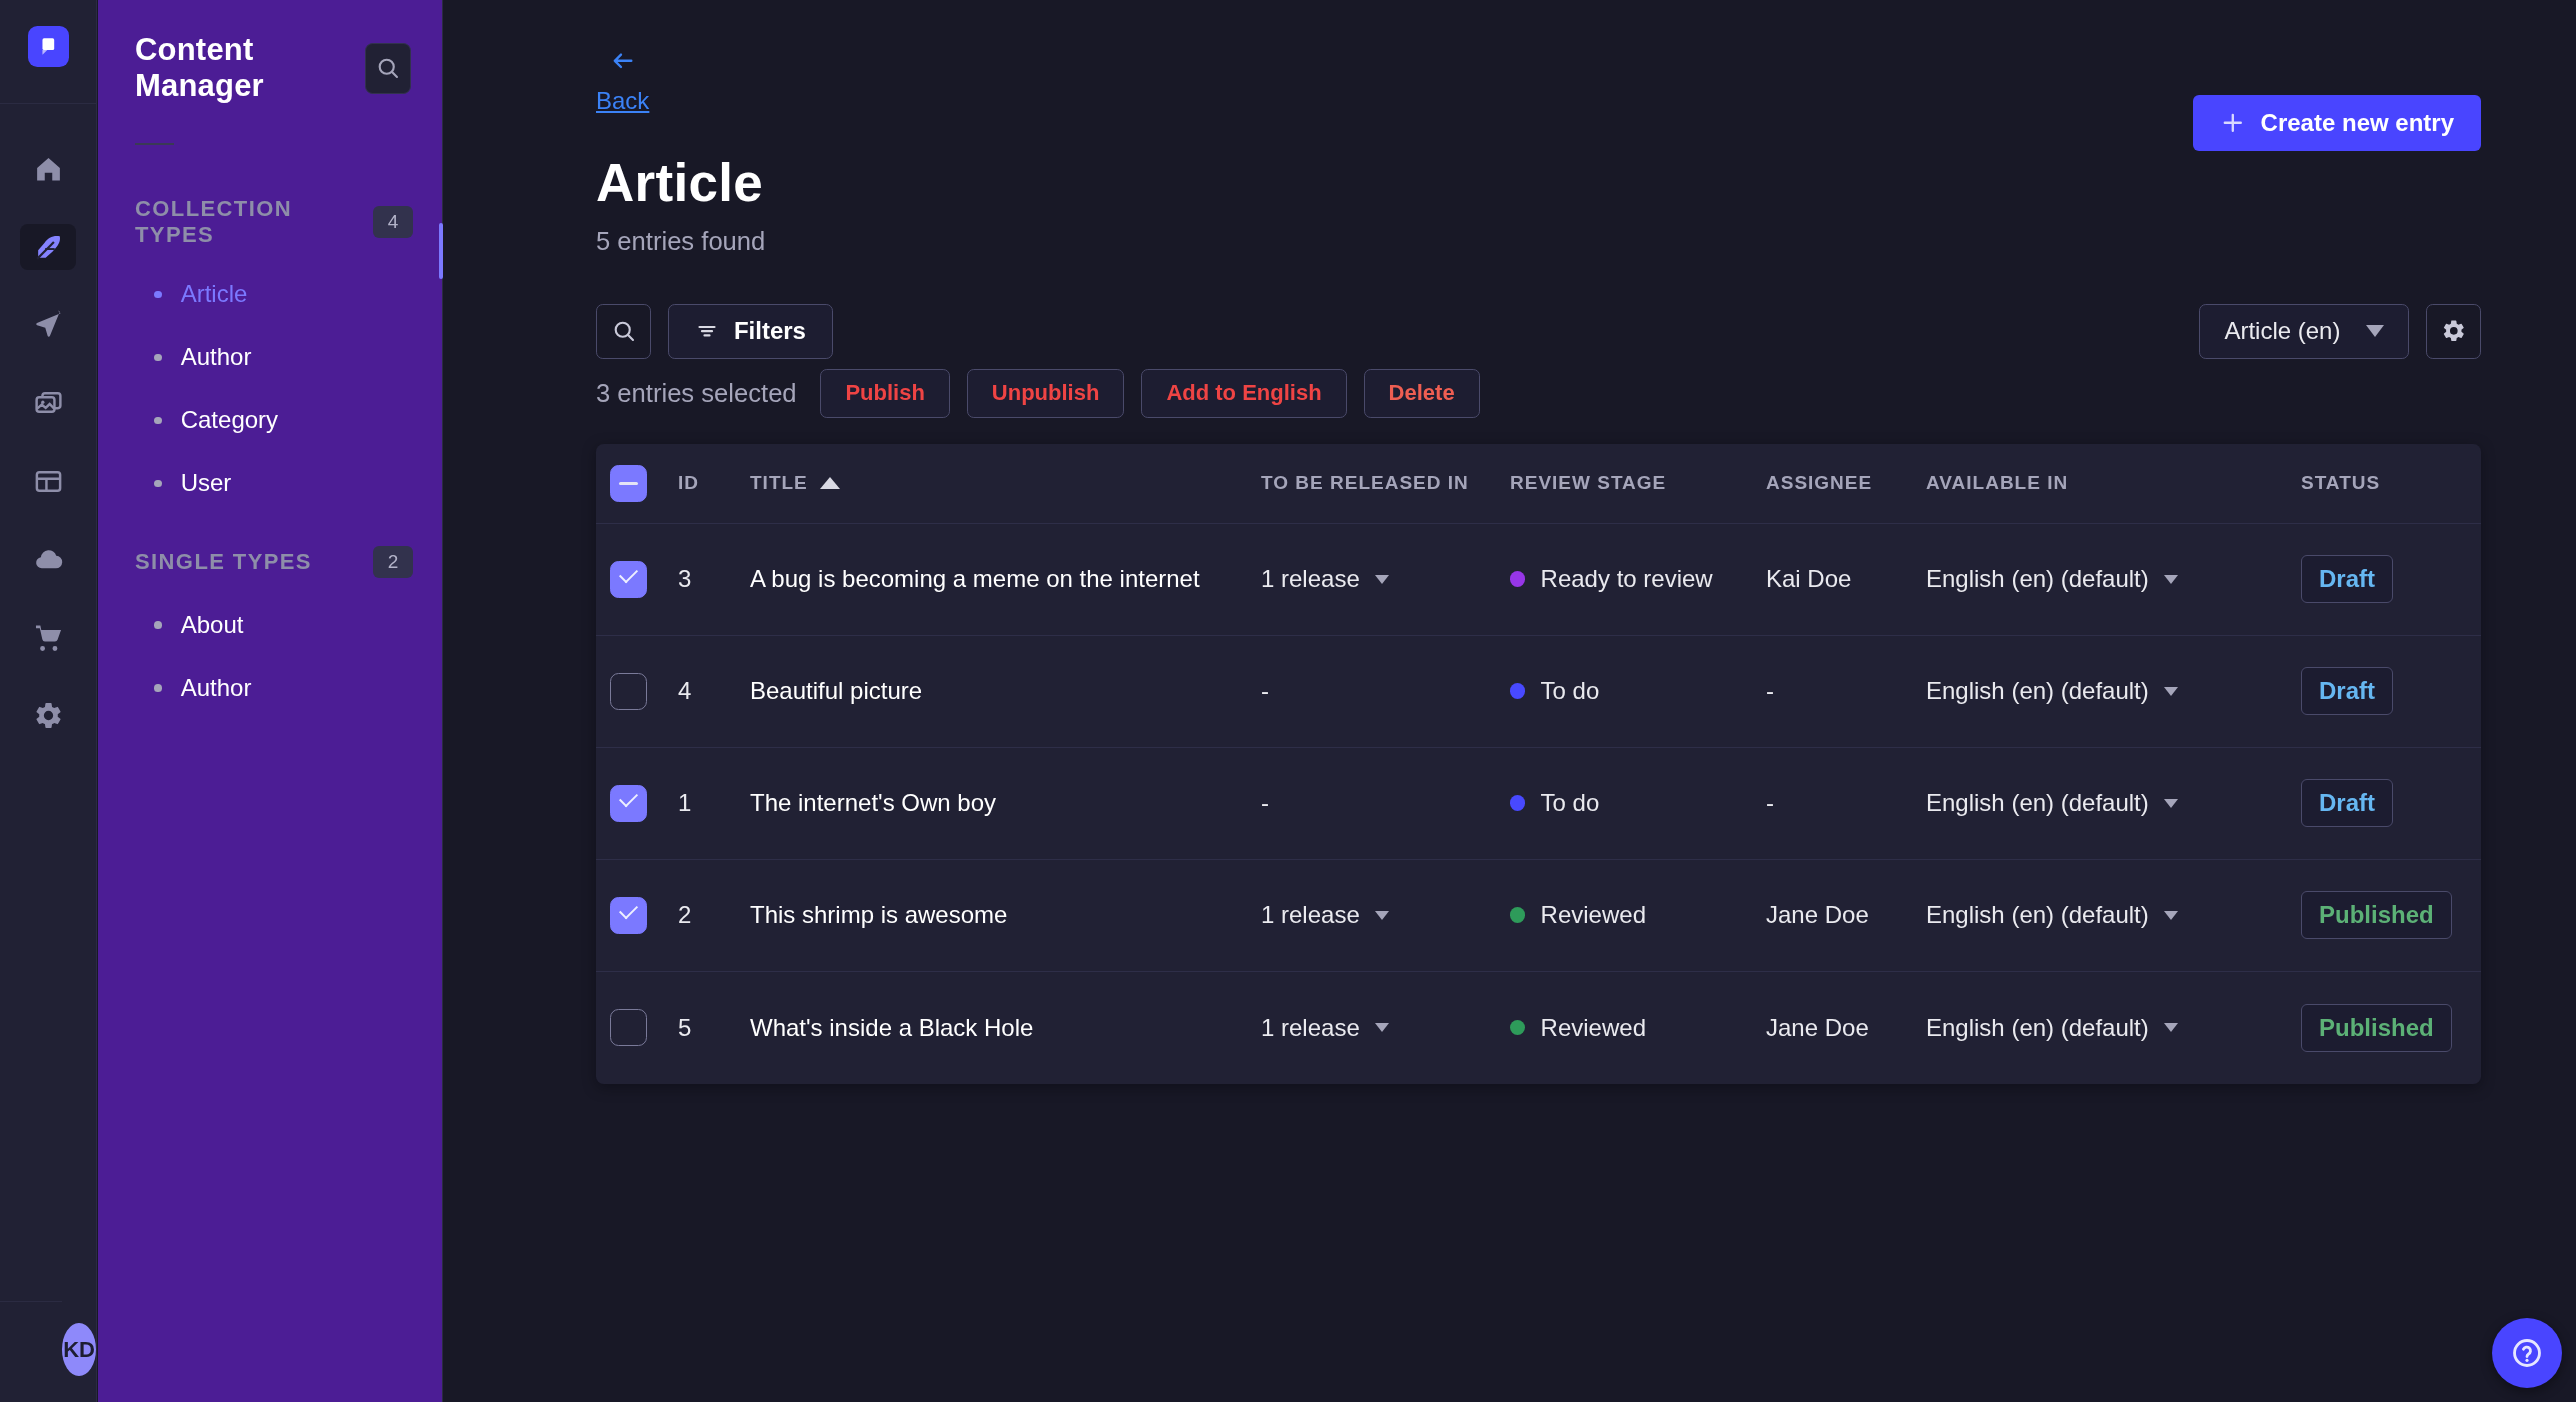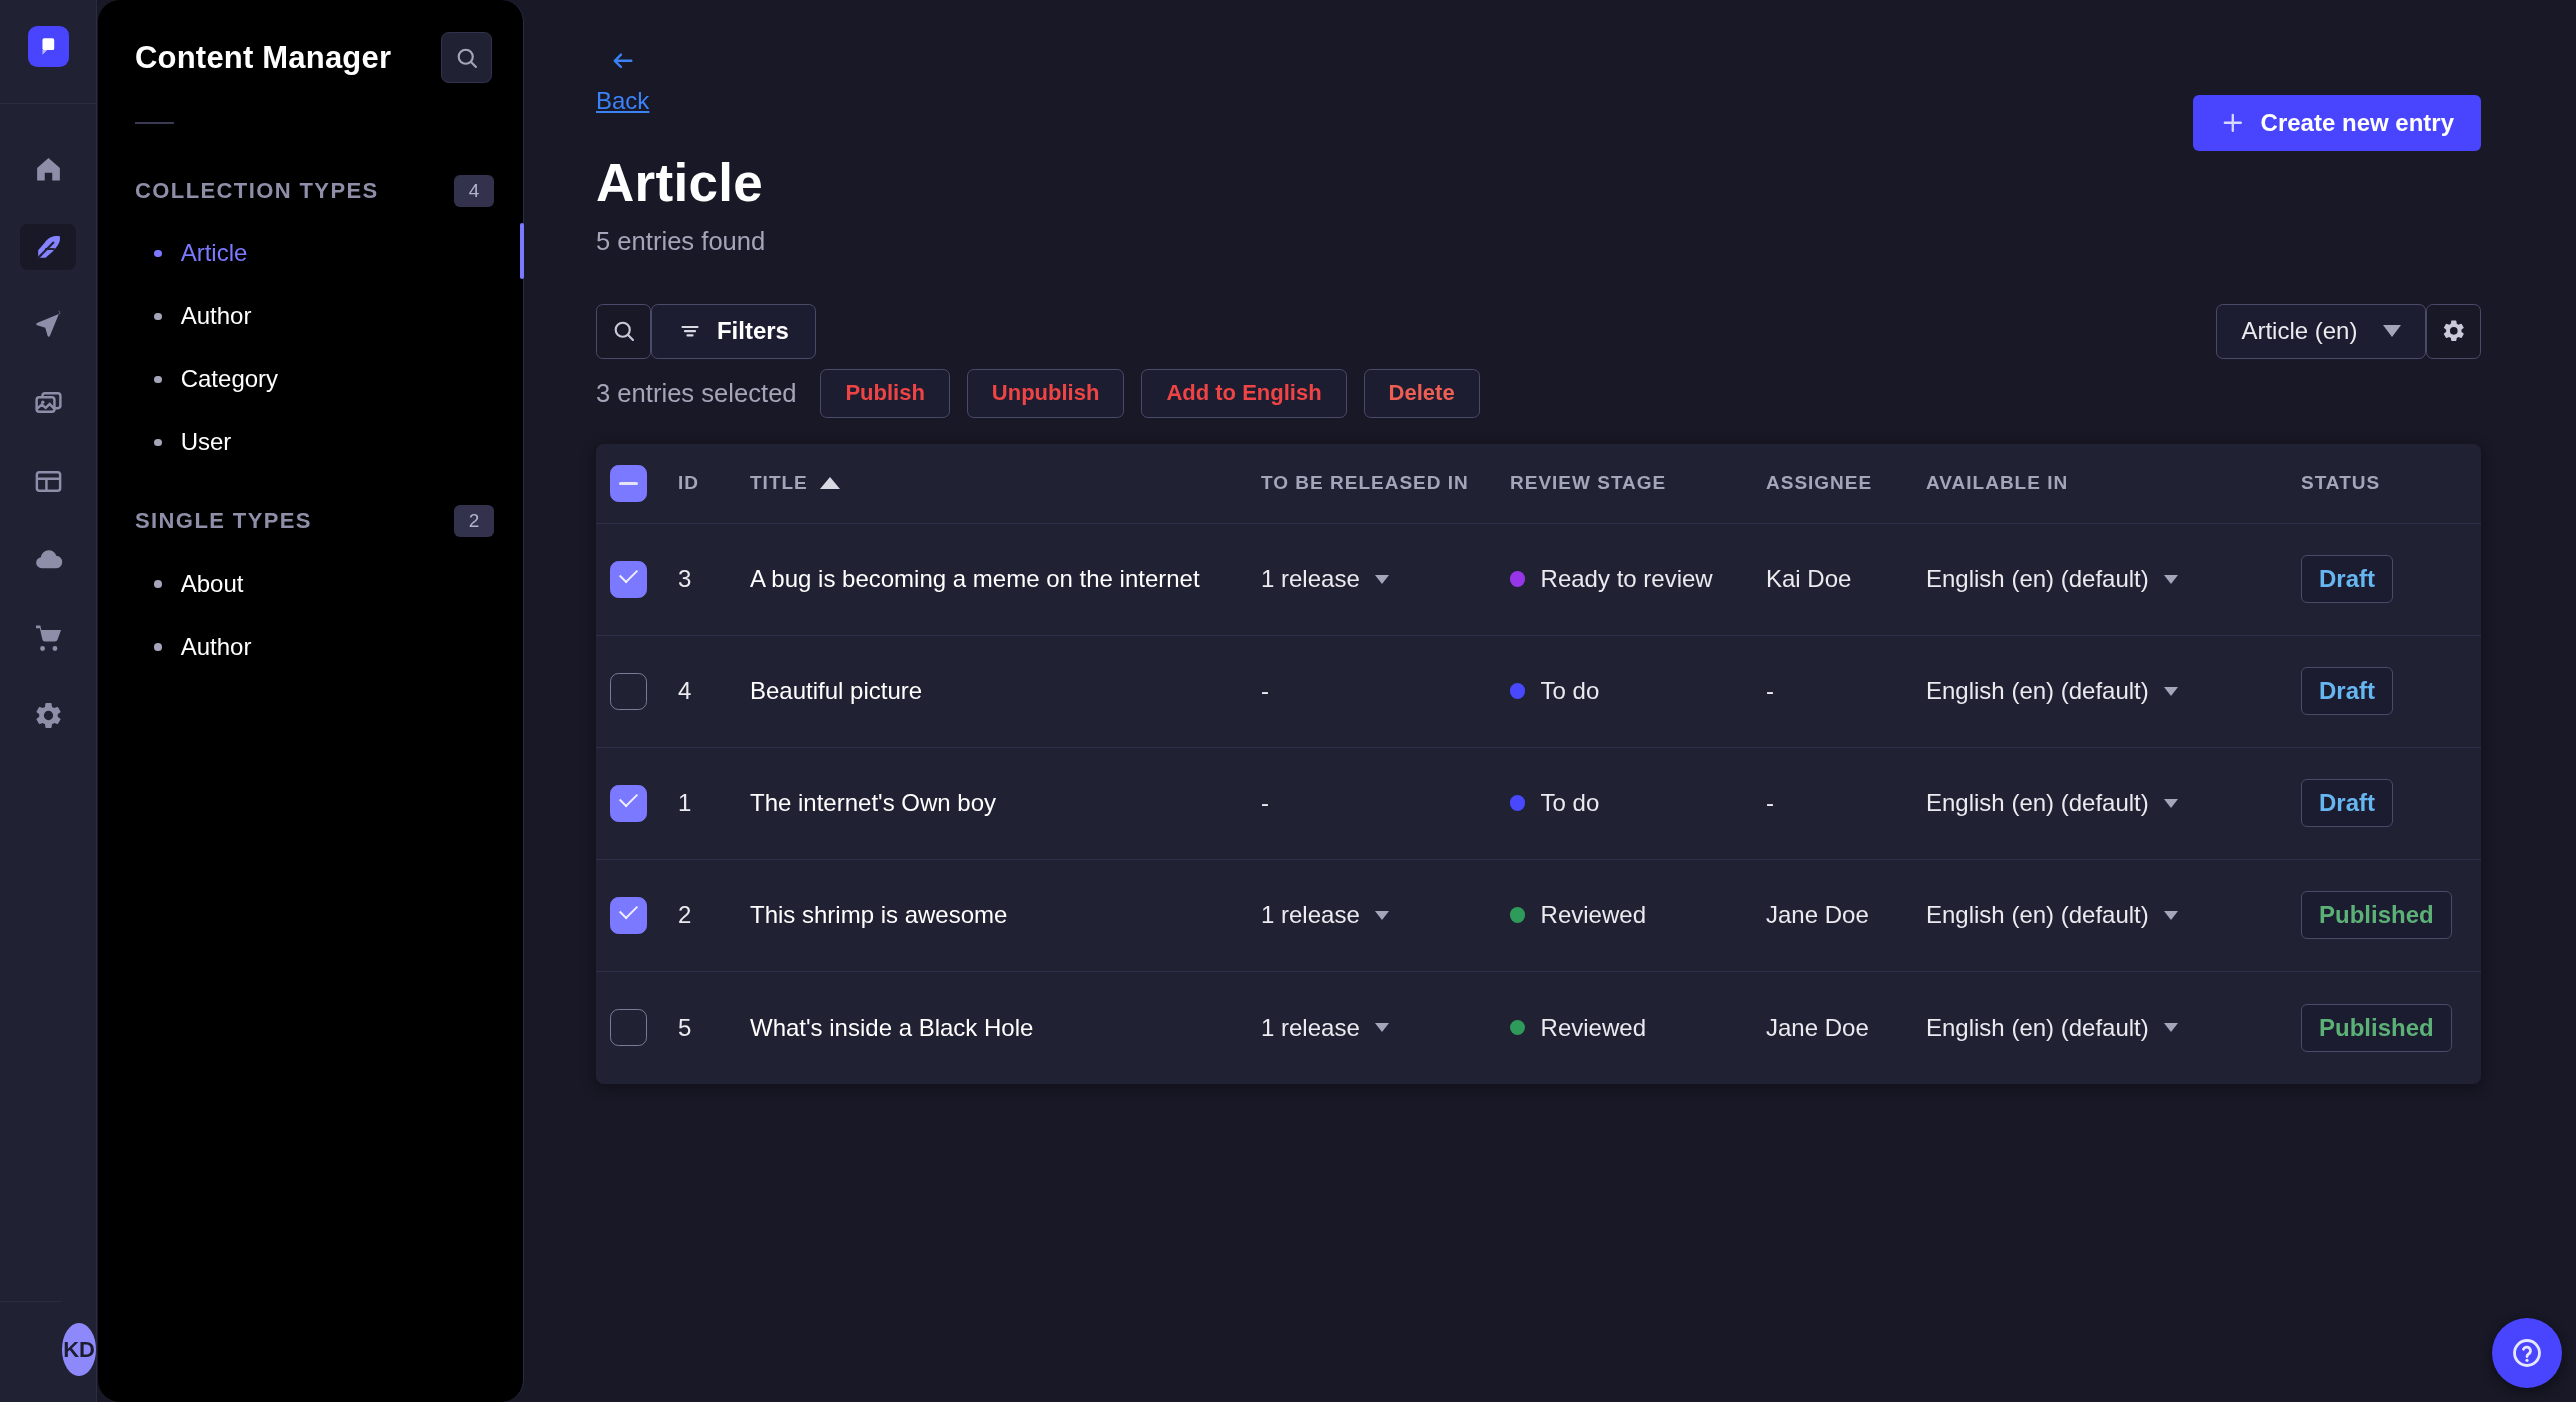--- a/index.html
+++ b/index.html
@@ -17,21 +17,21 @@
   .rail-divider { width:97px; height:0.9px; background:#2b2b42; margin-top:36px; }
   .rail-icons { margin-top:43px; display:flex; flex-direction:column; gap:32px; align-items:center; }
   .rail-btn { width:56px; height:46px; border-radius:7.7px; display:flex; align-items:center; justify-content:center; color:#8e8ea9; }
   .rail-btn svg { width:31px; height:31px; }
   .rail-btn.active { background:#181826; color:#8583ff; }
   .rail-bottom { margin-top:auto; width:100%; display:flex; flex-direction:row; align-items:flex-start; }
   .avatar { width:53px; height:53px; border-radius:50%; background:#8e89fa; color:#1d1d31;
             font-size:22px; font-weight:700; display:flex; align-items:center; justify-content:center; margin:22px 0 25.6px; }
 
   
-  .subnav { position:absolute; left:98px; top:0; bottom:0; width:426px; background:#000000; border-right:0.9px solid #2b2b42;border-radius:22px; }
+  .subnav { position:absolute; left:98px; top:0; bottom:0; width:345px; background:#4c1d95; border-right:0.9px solid #2b2b42; }
   .subnav-head { display:flex; align-items:center; justify-content:space-between; padding:32px 31px 0 37px; }
   .subnav-title { font-size:31px; font-weight:700; color:#ffffff; letter-spacing:0.2px; }
   .icon-sq-btn { width:51px; height:51px; border:0.9px solid #32324d; border-radius:7.7px; background:#212134;
                  display:flex; align-items:center; justify-content:center; color:#a5a5ba; }
   .icon-sq-btn svg { width:25.6px; height:25.6px; }
   .subnav-divider { width:39px; height:1.7px; background:#3a3a55; margin:39px 0 0 37px; }
   .section { margin-top:51px; }
   .section + .section { margin-top:31px; }
   .section-head { display:flex; align-items:center; justify-content:space-between; padding:0 29px 0 37px; }
   .section-label { font-size:22px; font-weight:700; letter-spacing:1.4px; color:#8e8ea9; }
@@ -49,21 +49,21 @@
   .main { position:absolute; left:493px; top:0; right:0; bottom:0; padding:0 95px 0 103px; }
   .back-row { margin-top:48px; display:inline-flex; align-items:center; gap:13.6px; color:#3b82f6; font-size:24px;flex-direction:column; }
   .back-row svg { width:25.6px; height:25.6px; }
   .page-title { margin-top:37px; font-size:53px; font-weight:700; color:#ffffff; letter-spacing:0.3px; }
   .page-subtitle { margin-top:13.6px; font-size:25.6px; color:#a5a5ba; }
   .create-btn { position:absolute; top:95px; right:95px; height:56px; padding:0 27px; background:#4945ff;
                 border-radius:6px; color:#ffffff; font-size:24px; font-weight:700; display:flex; align-items:center; gap:15.3px; }
   .create-btn svg { width:25.6px; height:25.6px; color:#d8d8ff; }
 
   .controls-row { margin-top:48px; display:flex; align-items:center; justify-content:space-between; }
-  .controls-left, .controls-right { display:flex; align-items:center; }
+  .controls-left, .controls-right { display:flex; align-items:center; gap:17px; }
   .ghost-sq { width:55px; height:55px; border:0.9px solid #4a4a6a; border-radius:6.8px; background:transparent;
               display:flex; align-items:center; justify-content:center; color:#c9c9d9; }
   .ghost-sq svg { width:25.6px; height:25.6px; }
   .ghost-btn { height:55px; padding:0 25.6px; border:0.9px solid #4a4a6a; border-radius:6.8px; background:#1d1d31;
                color:#ffffff; font-size:24px; font-weight:700; display:flex; align-items:center; gap:15.3px; }
   .ghost-btn svg { width:24px; height:24px; color:#d9d9e3; }
   .locale-btn { height:55px; padding:0 24px; border:0.9px solid #4a4a6a; border-radius:6.8px; background:#1d1d31;
                 color:#eaeaef; font-size:24px; display:flex; align-items:center; gap:25.6px; }
   .chev-down { width:0; height:0; border-left:9.4px solid transparent; border-right:9.4px solid transparent;
                border-top:12px solid #a5a5ba; }

